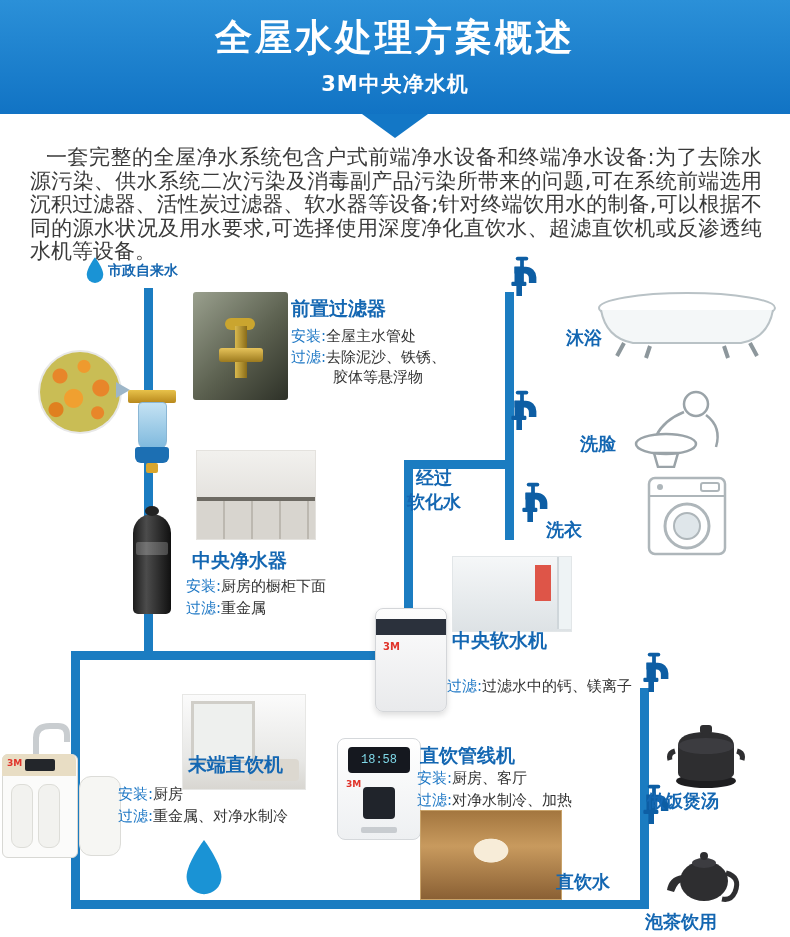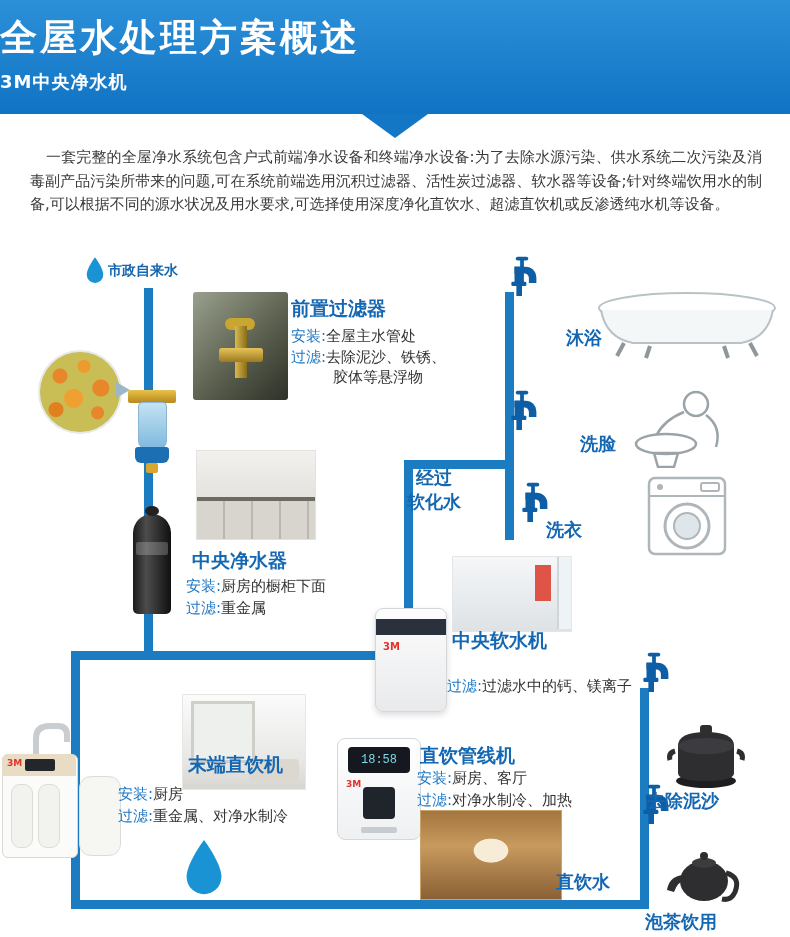--- a/index.html
+++ b/index.html
@@ -1,26 +1,26 @@
 <!DOCTYPE html>
 <html><head>
 <meta charset="utf-8">
 <style>
   html,body{margin:0;padding:0;background:#fff;}
   .page{position:relative;width:790px;height:937px;background:#ffffff;overflow:hidden;
         font-family:"DejaVu Sans",sans-serif;color:#333;}
   
   .header{position:absolute;left:0;top:0;width:790px;height:114px;
-          background:linear-gradient(180deg,#2b90d8 0%,#1173c4 100%);text-align:left;color:#fff;z-index:5;}
+          background:linear-gradient(180deg,#2b90d8 0%,#1173c4 100%);text-align:center;color:#fff;z-index:5;}
   .header-title{padding-top:13px;font-size:37px;font-weight:bold;letter-spacing:3px;}
-  .header-sub{margin-top:7px;font-size:18px;font-weight:bold;letter-spacing:1px;}
+  .header-sub{margin-top:7px;font-size:21px;font-weight:bold;letter-spacing:1px;}
   .header-triangle{position:absolute;left:50%;top:114px;transform:translateX(-50%);width:0;height:0;
           border-left:33px solid transparent;border-right:33px solid transparent;border-top:24px solid #1377c6;z-index:5;}
   
-  .intro{position:absolute;left:30px;top:146px;width:732px;margin:0;font-size:15px;line-height:23.5px;
+  .intro{position:absolute;left:30px;top:146px;width:732px;margin:0;font-size:21px;line-height:23.5px;
          color:#3a3a3a;text-align:justify;text-indent:16px;z-index:4;}
   
   .pipe{position:absolute;background:#1b7cc1;z-index:1;}
   
   .faucet{position:absolute;width:40px;height:40px;fill:#0d5ea4;z-index:3;}
   .drop-sm{position:absolute;width:22px;height:30px;fill:#1a93d5;z-index:3;}
   .drop-lg{position:absolute;width:48px;height:62px;fill:#1a93d5;z-index:3;}
   
   .node-title{position:absolute;font-size:19px;font-weight:bold;color:#1467b2;z-index:4;white-space:nowrap;}
   .detail{position:absolute;font-size:15px;color:#333;z-index:4;white-space:nowrap;}
@@ -294,21 +294,21 @@
   </div>
   <div class="ceiling-photo"></div>
 
   <svg class="ricecooker" viewBox="0 0 80 74">
     <ellipse cx="40" cy="65" rx="30" ry="7" fill="#1e1e20"></ellipse>
     <path d="M12 30 q0 -14 28 -14 q28 0 28 14 v27 q0 8 -28 8 q-28 0 -28 -8 z" fill="#2e2e30"></path>
     <ellipse cx="40" cy="30" rx="28" ry="8" fill="#3c3c40"></ellipse>
     <rect x="34" y="9" width="12" height="9" rx="3" fill="#2e2e30"></rect>
     <path d="M9 35 q-7 2 -5 9 M71 35 q7 2 5 9" stroke="#2e2e30" stroke-width="5" fill="none"></path>
   </svg>
-  <div class="use-label" style="left:647px;top:789px">去除泥沙</div>
+  <div class="use-label" style="left:647px;top:789px">做饭煲汤</div>
 
   <div class="use-label" style="left:556px;top:870px">直饮水</div>
 
   <svg class="teapot" viewBox="0 0 82 64">
     <ellipse cx="40" cy="41" rx="24" ry="20" fill="#2e2e30"></ellipse>
     <ellipse cx="40" cy="23" rx="12" ry="5" fill="#3c3c40"></ellipse>
     <circle cx="40" cy="16" r="4" fill="#2e2e30"></circle>
     <path d="M18 35 q-13 2 -15 15 l7 2 q4 -11 11 -11 z" fill="#2e2e30"></path>
     <path d="M62 33 q15 4 9 19 q-4 9 -13 7" fill="none" stroke="#2e2e30" stroke-width="5"></path>
   </svg>

